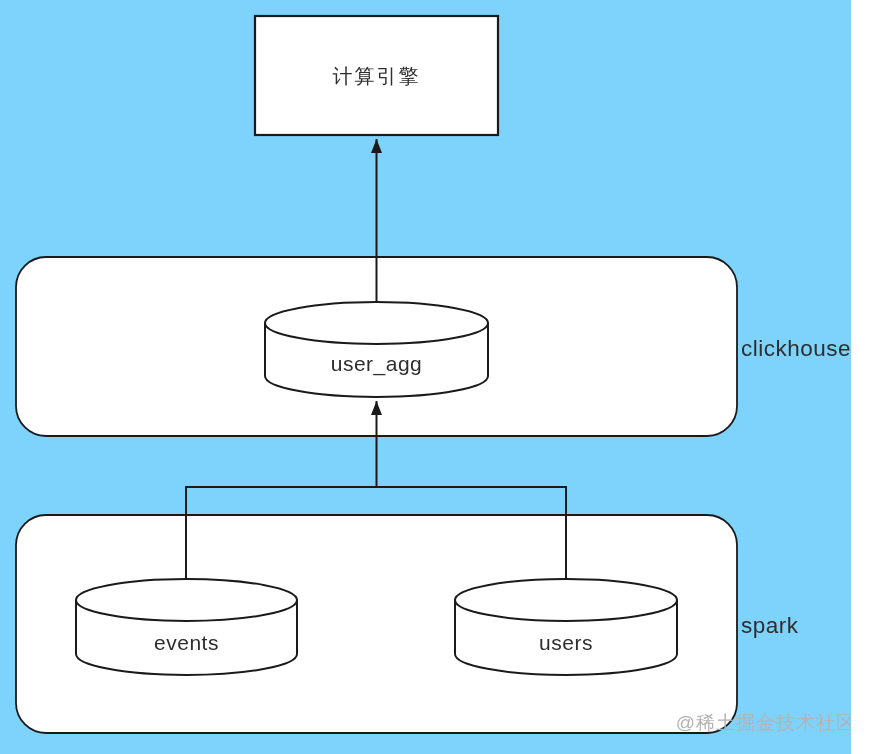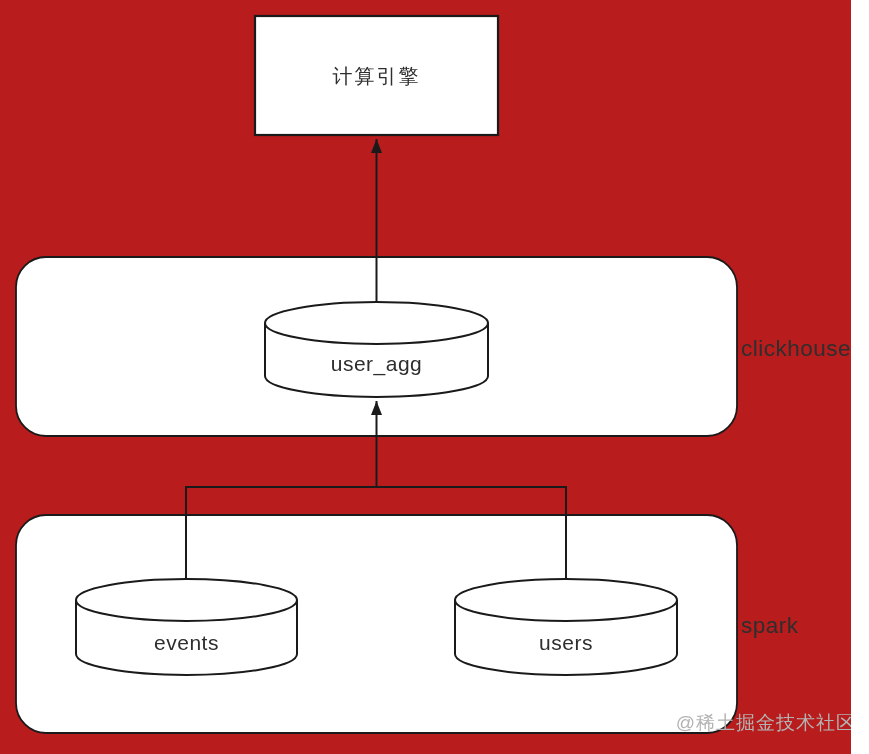--- a/index.html
+++ b/index.html
@@ -4,21 +4,21 @@
 <style>
   html, body {
     margin: 0;
     padding: 0;
     background: #ffffff;
   }
   .canvas {
     position: relative;
     width: 851px;
     height: 754px;
-    background: #b91c1c;
+    background: #7dd3fc;
     overflow: hidden;
     font-family: "Liberation Sans", "DejaVu Sans", sans-serif;
   }
   svg { display: block; }
   .shape {
     fill: #ffffff;
     stroke: #1a1a1a;
   }
   .edge {
     fill: none;

